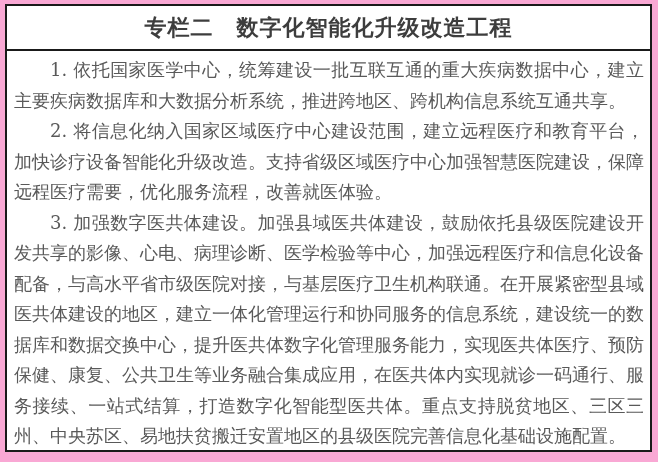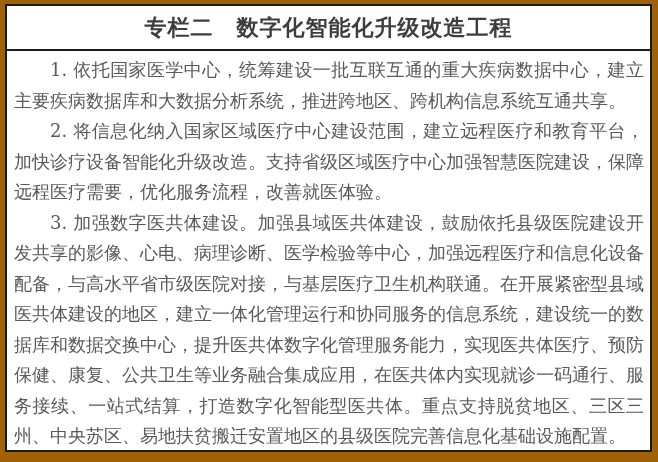--- a/index.html
+++ b/index.html
@@ -7,21 +7,21 @@
     padding: 0;
     width: 658px;
     height: 462px;
     background: #fafafa;
     overflow: hidden;
   }
   .page {
     position: relative;
     width: 658px;
     height: 462px;
-    background: #a16207;
+    background: #f9a8d4;
   }
   .panel {
     position: absolute;
     left: 5px;
     top: 4px;
     width: 647px;
     height: 448px;
     box-sizing: border-box;
     border: 2px solid #1a1a1a;
     background: #ffffff;

